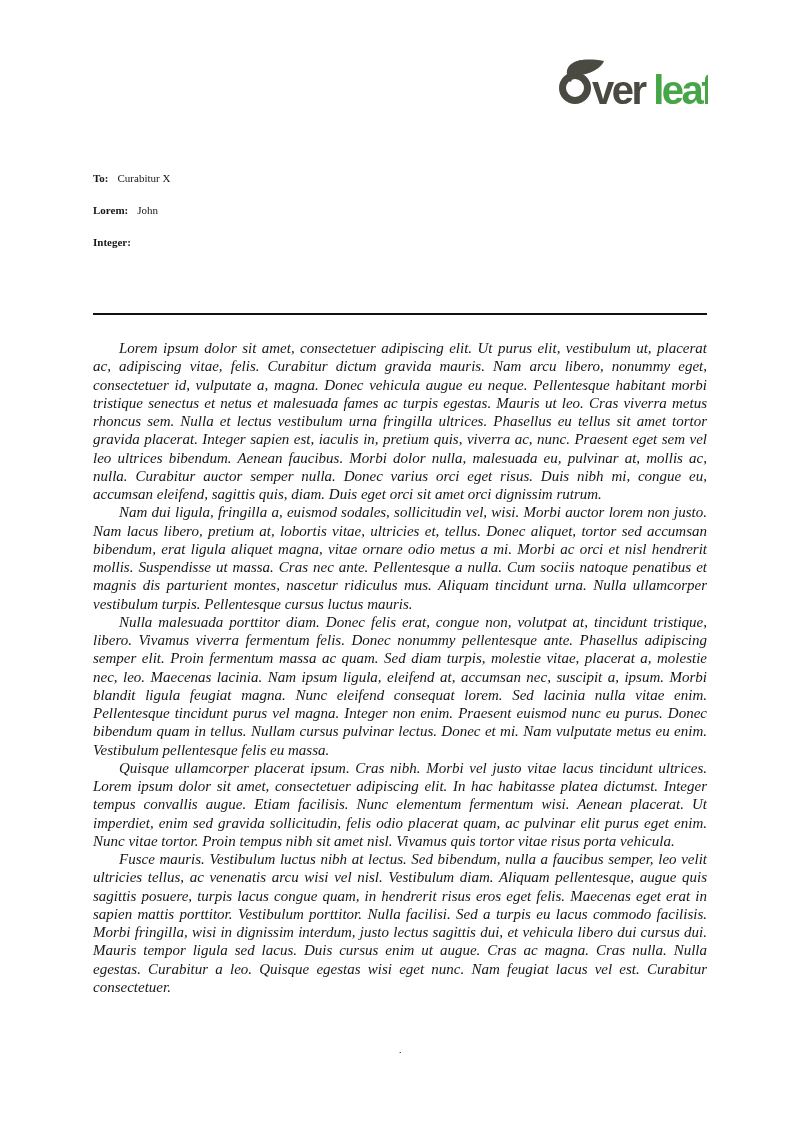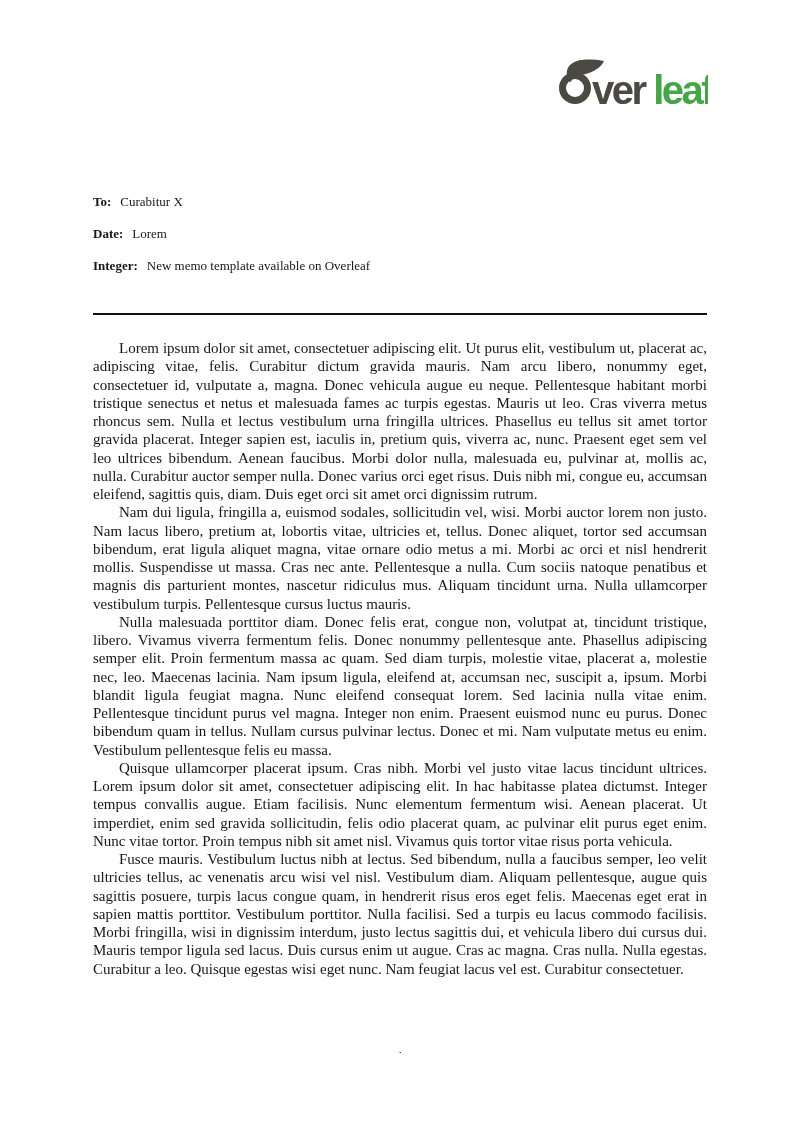--- a/index.html
+++ b/index.html
@@ -30,23 +30,23 @@
     font-family: "Liberation Sans", sans-serif;
     font-weight: bold;
     font-size: 40px;
     letter-spacing: -2.5px;
   }
 
   
   .memo-fields {
     position: absolute;
     left: 93px;
-    top: 186px;
+    top: 162px;
     width: 614px;
-    font-size: 13px;
+    font-size: 11px;
   }
   .memo-row {
     height: 31.9px;
     display: flex;
     align-items: center;
   }
   .memo-label {
     font-weight: bold;
     margin-right: 9px;
     white-space: pre;
@@ -66,20 +66,21 @@
   
   .body-text {
     position: absolute;
     left: 93px;
     top: 339px;
     width: 614px;
     font-size: 15px;
     line-height: 18.25px;
     text-align: justify;
     hyphens: auto;
+    font-style: italic;
     -webkit-hyphens: auto;
   }
   .body-text p {
     margin: 0;
     text-indent: 26px;
   }
 
   
   .page-number {
     position: absolute;
@@ -111,26 +112,25 @@
       </text>
     </svg>
   </div>
 
   <div class="memo-fields">
     <div class="memo-row">
       <span class="memo-label">To:</span>
       <span class="memo-value">Curabitur X</span>
     </div>
     <div class="memo-row">
-      <span class="memo-label">Date:</span>
-      <span class="memo-value">Lorem</span>
+      <span class="memo-label">Lorem:</span>
+      <span class="memo-value">John</span>
     </div>
     <div class="memo-row">
       <span class="memo-label">Integer:</span>
-      <span class="memo-value">New memo template available on Overleaf</span>
     </div>
   </div>
 
   <div class="divider"></div>
 
   <div class="body-text">
     <p>Lorem ipsum dolor sit amet, consectetuer adipiscing elit. Ut purus elit, vestibulum ut, placerat ac, adipiscing vitae, felis. Curabitur dictum gravida mauris. Nam arcu libero, nonummy eget, consectetuer id, vulputate a, magna. Donec vehicula augue eu neque. Pellentesque habitant morbi tristique senectus et netus et malesuada fames ac turpis egestas. Mauris ut leo. Cras viverra metus rhoncus sem. Nulla et lectus vestibulum urna fringilla ultrices. Phasellus eu tellus sit amet tortor gravida placerat. Integer sapien est, iaculis in, pretium quis, viverra ac, nunc. Praesent eget sem vel leo ultrices bibendum. Aenean faucibus. Morbi dolor nulla, malesuada eu, pulvinar at, mollis ac, nulla. Curabitur auctor semper nulla. Donec varius orci eget risus. Duis nibh mi, congue eu, accumsan eleifend, sagittis quis, diam. Duis eget orci sit amet orci dignissim rutrum.</p>
     <p>Nam dui ligula, fringilla a, euismod sodales, sollicitudin vel, wisi. Morbi auctor lorem non justo. Nam lacus libero, pretium at, lobortis vitae, ultricies et, tellus. Donec aliquet, tortor sed accumsan bibendum, erat ligula aliquet magna, vitae ornare odio metus a mi. Morbi ac orci et nisl hendrerit mollis. Suspendisse ut massa. Cras nec ante. Pellentesque a nulla. Cum sociis natoque penatibus et magnis dis parturient montes, nascetur ridiculus mus. Aliquam tincidunt urna. Nulla ullamcorper vestibulum turpis. Pellentesque cursus luctus mauris.</p>
     <p>Nulla malesuada porttitor diam. Donec felis erat, congue non, volutpat at, tincidunt tristique, libero. Vivamus viverra fermentum felis. Donec nonummy pellentesque ante. Phasellus adipiscing semper elit. Proin fermentum massa ac quam. Sed diam turpis, molestie vitae, placerat a, molestie nec, leo. Maecenas lacinia. Nam ipsum ligula, eleifend at, accumsan nec, suscipit a, ipsum. Morbi blandit ligula feugiat magna. Nunc eleifend consequat lorem. Sed lacinia nulla vitae enim. Pellentesque tincidunt purus vel magna. Integer non enim. Praesent euismod nunc eu purus. Donec bibendum quam in tellus. Nullam cursus pulvinar lectus. Donec et mi. Nam vulputate metus eu enim. Vestibulum pellentesque felis eu massa.</p>
     <p>Quisque ullamcorper placerat ipsum. Cras nibh. Morbi vel justo vitae lacus tincidunt ultrices. Lorem ipsum dolor sit amet, consectetuer adipiscing elit. In hac habitasse platea dictumst. Integer tempus convallis augue. Etiam facilisis. Nunc elementum fermentum wisi. Aenean placerat. Ut imperdiet, enim sed gravida sollicitudin, felis odio placerat quam, ac pulvinar elit purus eget enim. Nunc vitae tortor. Proin tempus nibh sit amet nisl. Vivamus quis tortor vitae risus porta vehicula.</p>

